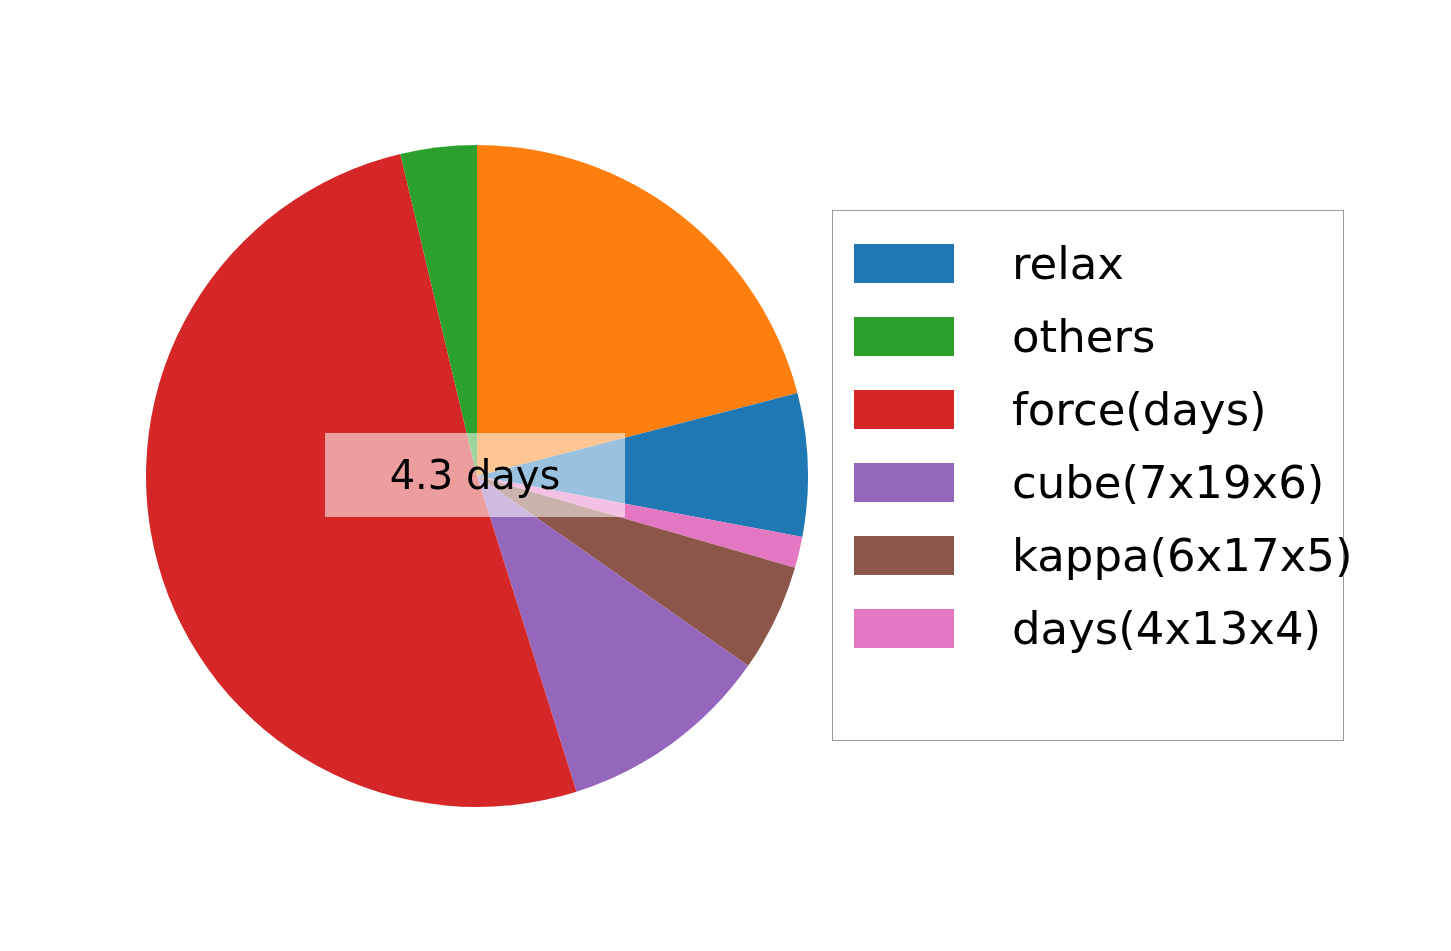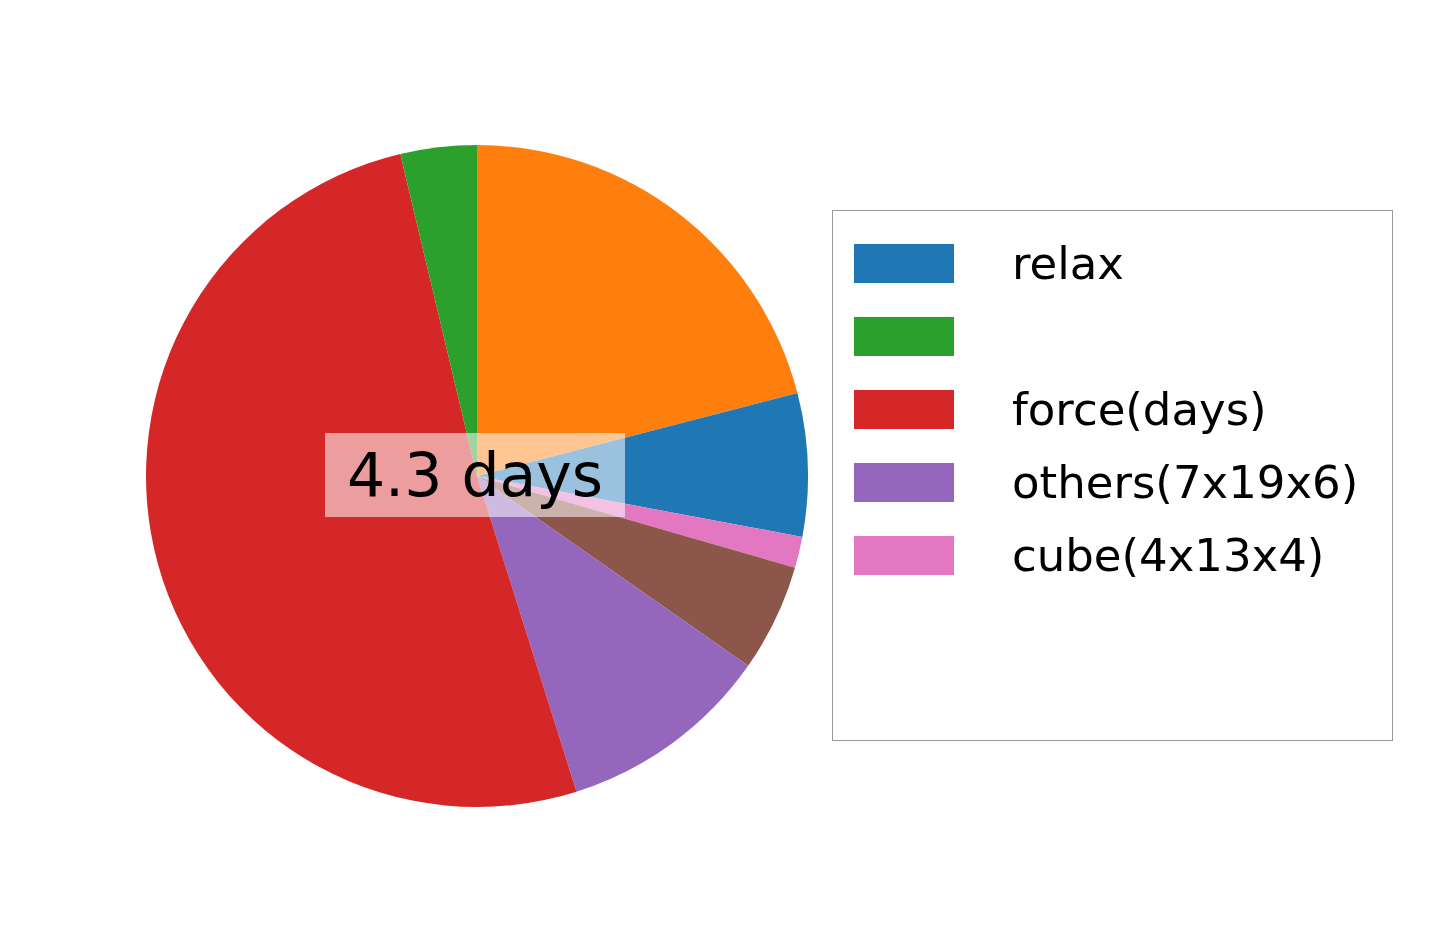--- a/index.html
+++ b/index.html
@@ -17,28 +17,28 @@
   
   #center-label{
     position:absolute;
     left:325px;top:433px;
     width:300px;height:84px;
     background:rgba(255,255,255,0.55);
     display:flex;align-items:center;justify-content:center;
     box-sizing:border-box;
   }
   #center-label .txt{
-    font-size:60px;line-height:62px;color:#000000;
+    font-size:40px;line-height:62px;color:#000000;
     white-space:nowrap;letter-spacing:0px;
   }
 
   
   #legend{
     position:absolute;left:832px;top:210px;
-    width:561px;height:531px;
+    width:512px;height:531px;
     background:#ffffff;
     border:1.4px solid #9a9a9a;
     box-sizing:border-box;
     padding:0;
   }
   #legend-items{
     position:absolute;left:0;top:0;width:100%;height:100%;
     display:flex;flex-direction:column;justify-content:flex-start;
     padding-top:16px;box-sizing:border-box;
   }
@@ -76,29 +76,34 @@
   </div>
 
   <div id="legend">
     <div id="legend-items">
         <div class="legend-row">
           <span class="legend-swatch" style="background: rgb(31, 119, 180);"></span>
           <span class="legend-text">relax</span>
         </div>
         <div class="legend-row">
           <span class="legend-swatch" style="background: rgb(44, 160, 44);"></span>
+          <span class="legend-text">others</span>
         </div>
         <div class="legend-row">
           <span class="legend-swatch" style="background: rgb(214, 39, 40);"></span>
           <span class="legend-text">force(days)</span>
         </div>
         <div class="legend-row">
           <span class="legend-swatch" style="background: rgb(148, 103, 189);"></span>
-          <span class="legend-text">others(7x19x6)</span>
+          <span class="legend-text">cube(7x19x6)</span>
+        </div>
+        <div class="legend-row">
+          <span class="legend-swatch" style="background: rgb(140, 86, 75);"></span>
+          <span class="legend-text">kappa(6x17x5)</span>
         </div>
         <div class="legend-row">
           <span class="legend-swatch" style="background: rgb(227, 119, 194);"></span>
-          <span class="legend-text">cube(4x13x4)</span>
+          <span class="legend-text">days(4x13x4)</span>
         </div>
       </div>
   </div>
 
 </div>
 
 </body></html>

